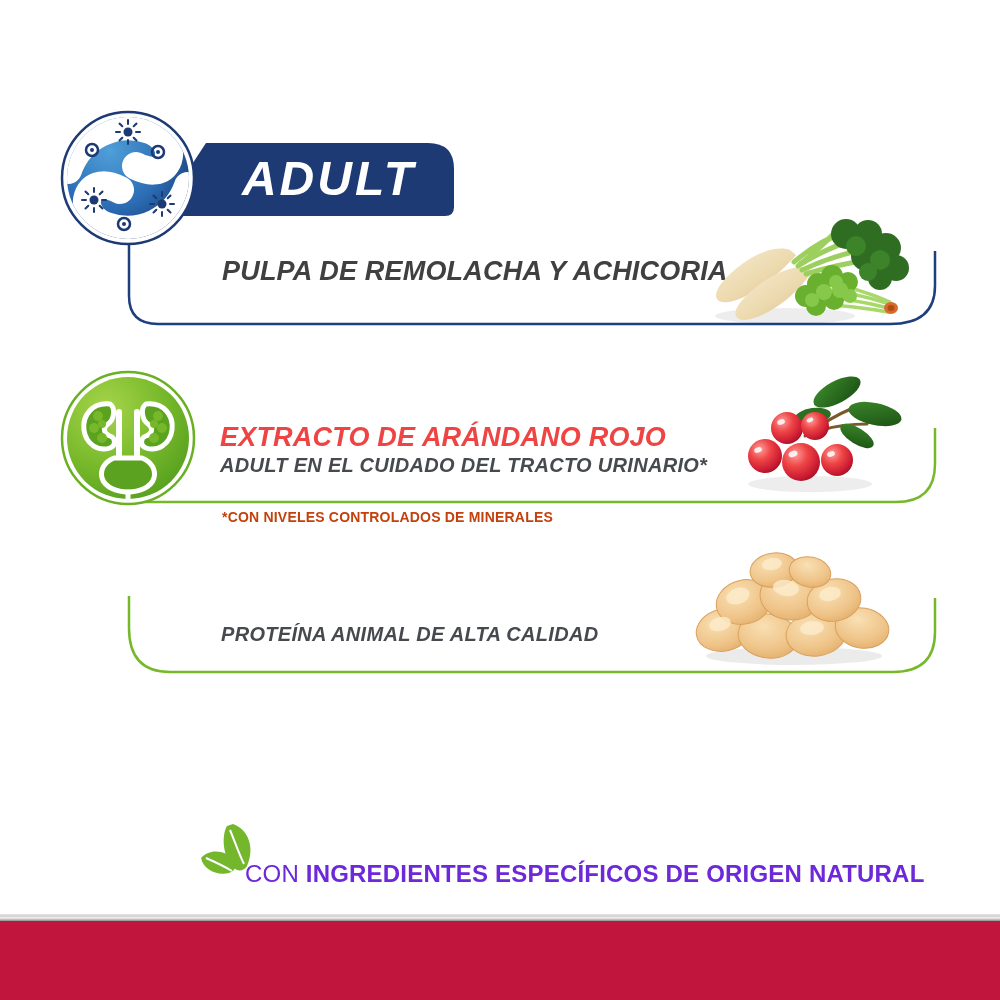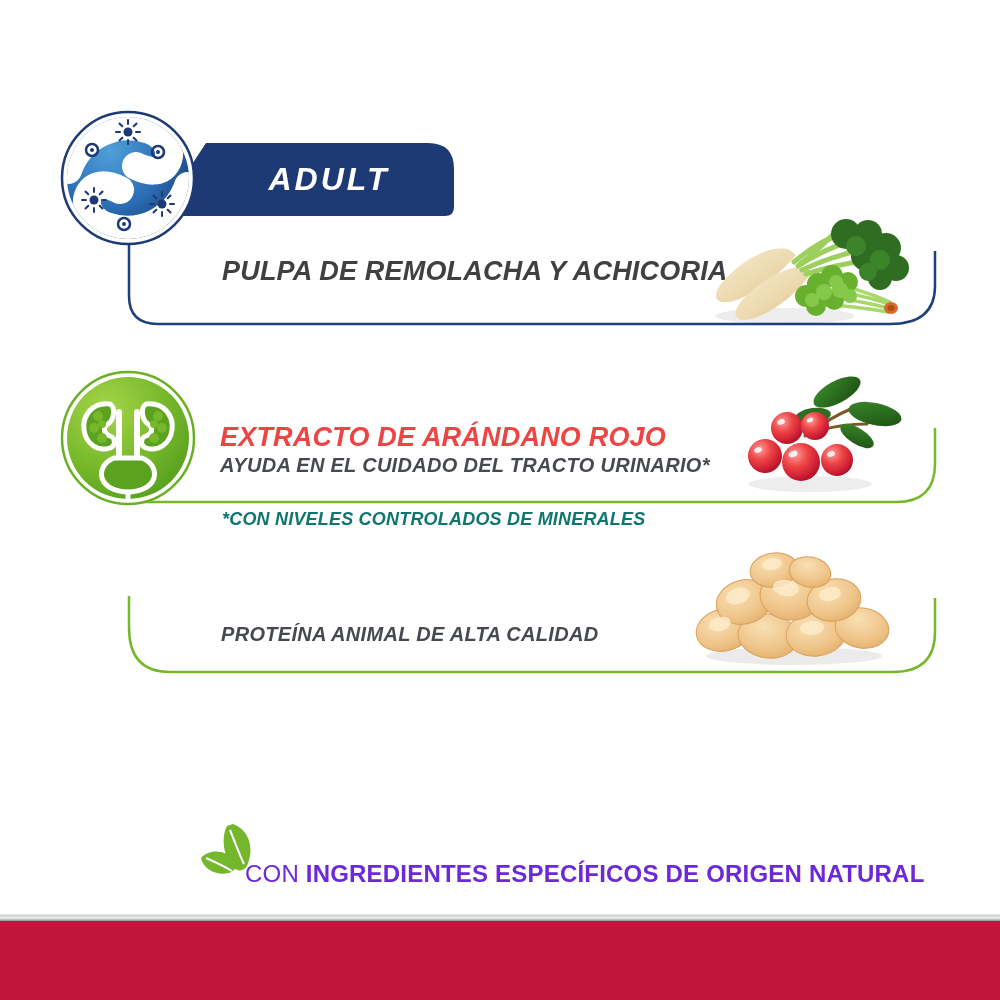--- a/index.html
+++ b/index.html
@@ -3,23 +3,23 @@
 <meta charset="utf-8">
 <style>
   html,body{margin:0;padding:0;background:#fff;}
   .poster{position:relative;width:1000px;height:1000px;background:#ffffff;overflow:hidden;
           font-family:"Liberation Sans",sans-serif;}
   .abs{position:absolute;}
   .title{font-style:italic;font-weight:700;font-size:27px;letter-spacing:.2px;white-space:nowrap;}
   .title.blue{color:#404040;}
   .title.green{color:#ef4444;}
   .sub{font-style:italic;font-weight:700;font-size:20px;color:#46494e;letter-spacing:.3px;white-space:nowrap;}
-  .footnote{font-style:italic;font-weight:700;font-size:18px;color:#0f766e;letter-spacing:.2px;white-space:nowrap;}
+  .footnote{font-weight:700;font-size:14px;color:#c2410c;letter-spacing:.2px;white-space:nowrap;}
   .banner-text{width:248px;height:64px;line-height:72px;text-align:center;color:#ffffff;
-               font-style:italic;font-weight:700;font-size:32px;letter-spacing:3px;}
+               font-style:italic;font-weight:700;font-size:48px;letter-spacing:3px;}
   .claim{font-size:24px;color:#6d28d9;letter-spacing:.2px;white-space:nowrap;}
   .claim .bold{font-weight:700;}
   .silver-stripe{left:0;top:914px;width:1000px;height:7px;
       background:linear-gradient(180deg,#e9e9e9 0%,#cfcfcf 30%,#f3f3f3 55%,#8f8f8f 100%);}
   .red-band{left:0;top:921px;width:1000px;height:79px;background:#c1153d;}
   svg{display:block;}
 </style>
 </head>
 <body>
 
@@ -169,21 +169,21 @@
           <circle cx="96" cy="70" r="5"></circle>
           <circle cx="96" cy="56" r="4"></circle>
       </g>
     </g>
 
     <path d="M56 90 L84 90 C94 94 98 102 96 110 C93 120 80 124 70 124 C60 124 47 120 44 110 C42 102 46 94 56 90 Z" fill="#5aa21f" stroke="#ffffff" stroke-width="5" stroke-linejoin="round"></path>
     <line x1="70" y1="124" x2="70" y2="131" stroke="#ffffff" stroke-width="5" stroke-linecap="round"></line>
   </svg>
 
   <div class="abs title green" style="left:220px;top:422px">EXTRACTO DE ARÁNDANO ROJO</div>
-  <div class="abs sub" style="left:220px;top:454px">AYUDA EN EL CUIDADO DEL TRACTO URINARIO*</div>
+  <div class="abs sub" style="left:220px;top:454px">ADULT EN EL CUIDADO DEL TRACTO URINARIO*</div>
   <div class="abs footnote" style="left:222px;top:509px">*CON NIVELES CONTROLADOS DE MINERALES</div>
 
   <svg class="abs" style="left:725px;top:362px" width="200" height="140" viewBox="0 0 200 140">
     <defs>
       <radialGradient id="berryGrad" cx="35%" cy="30%" r="80%">
         <stop offset="0%" stop-color="#ff9d9d"></stop>
         <stop offset="40%" stop-color="#ee4545"></stop>
         <stop offset="75%" stop-color="#ce1e34"></stop>
         <stop offset="100%" stop-color="#9c0d20"></stop>
       </radialGradient>

